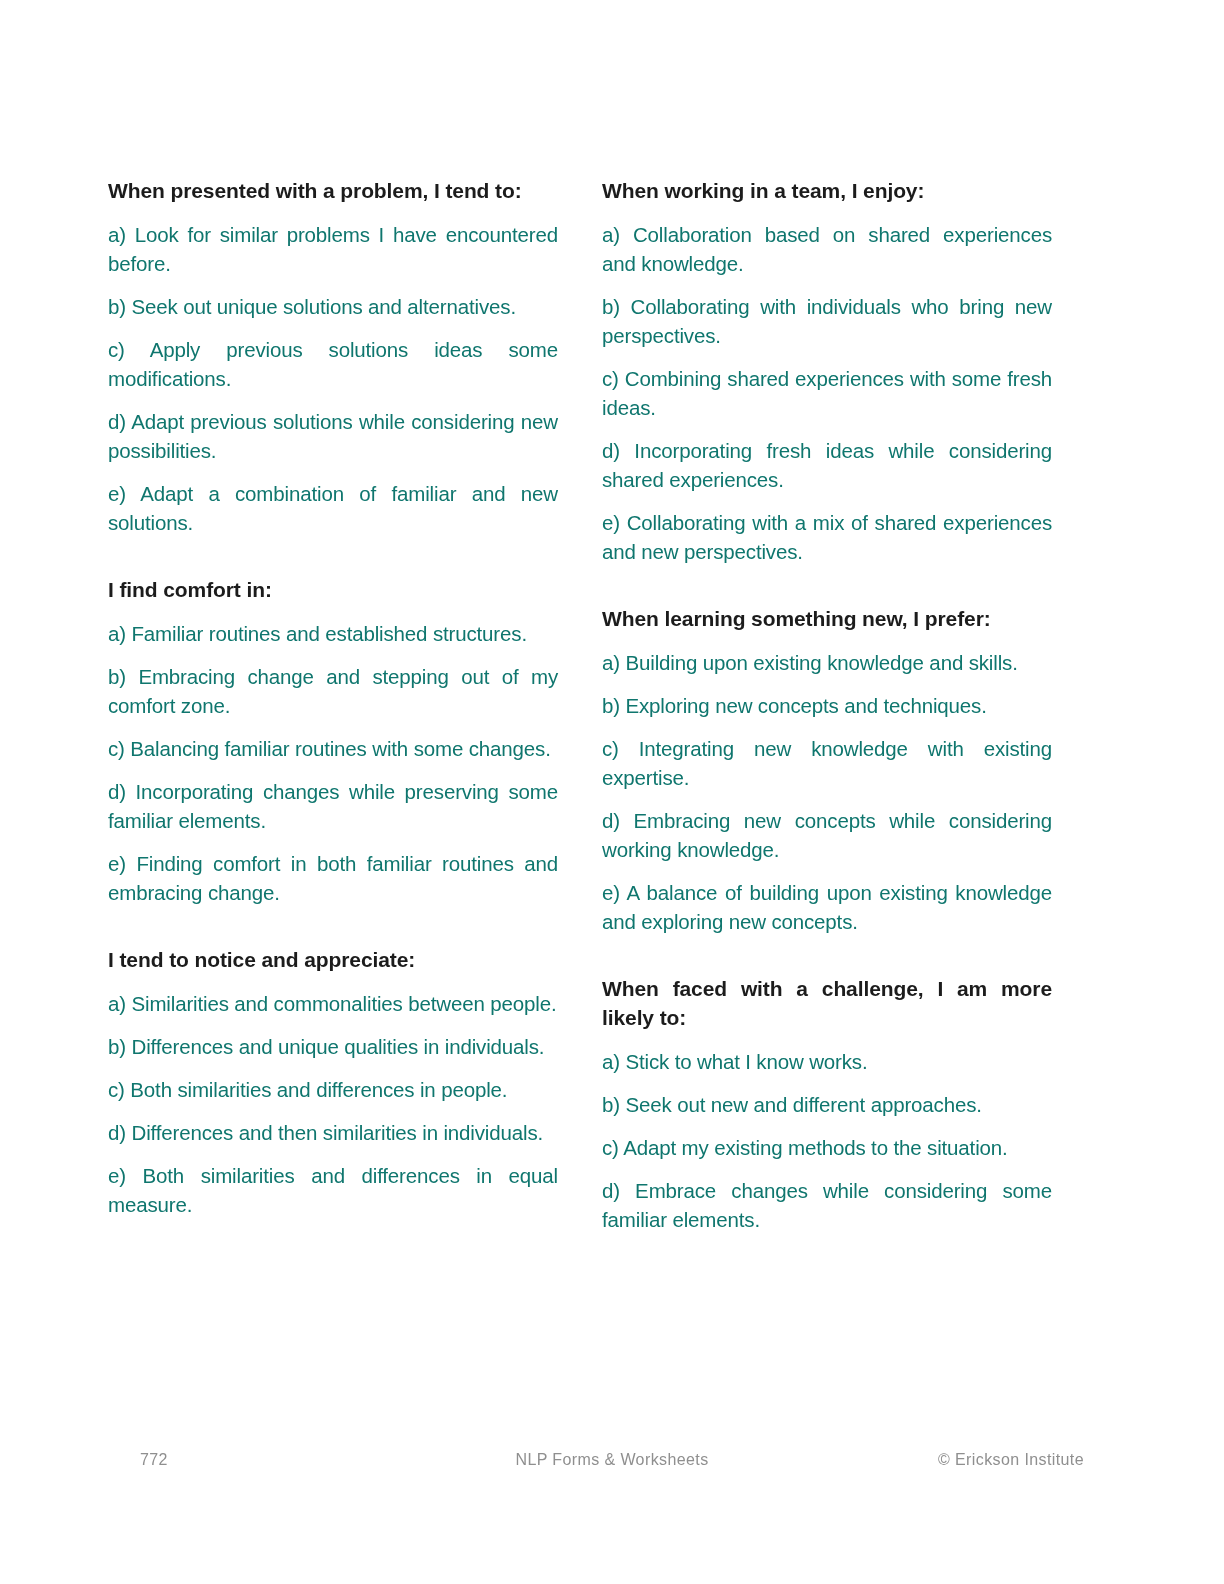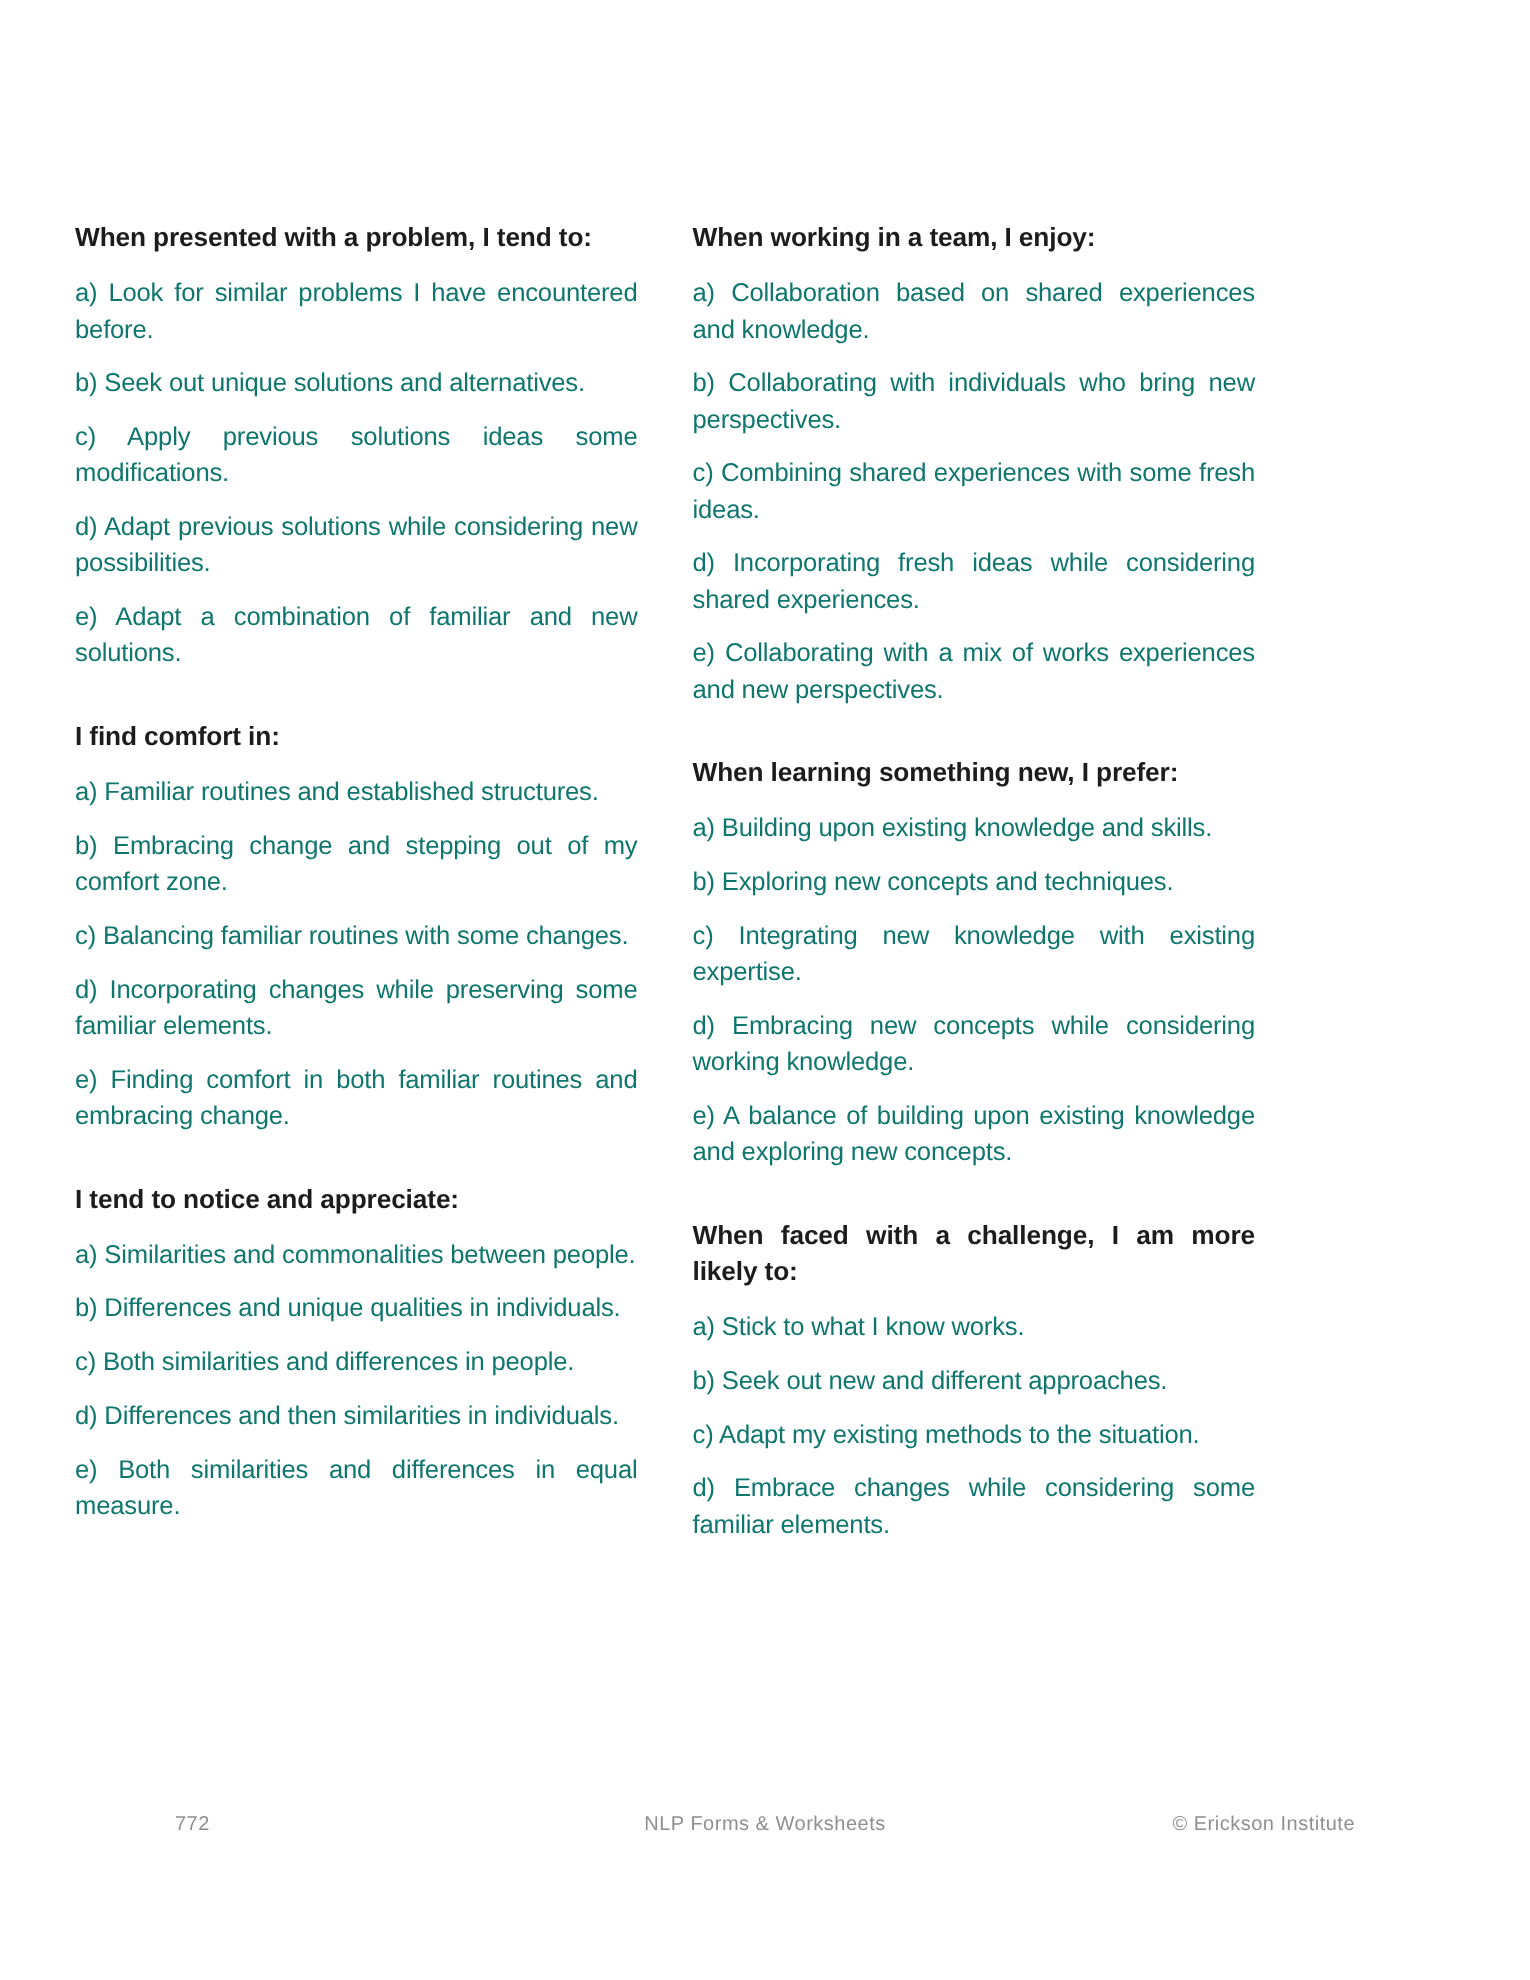--- a/index.html
+++ b/index.html
@@ -13,21 +13,21 @@
     width: 1224px;
     height: 1584px;
     margin: 0 auto;
     background: #ffffff;
     font-family: "Liberation Sans", "DejaVu Sans", sans-serif;
     overflow: hidden;
   }
   .columns {
     display: flex;
     gap: 44px;
-    padding: 176px 140px 0 60px;
+    padding: 176px 140px 0 108px;
     align-items: flex-start;
   }
   .col {
     width: 450px;
     flex: 0 0 450px;
   }
   .question-block { margin: 0; }
   .question-block + .question-block { margin-top: 38px; }
   .question-heading {
     font-size: 21px;
@@ -102,21 +102,21 @@
     </div>
 
     <div class="col">
 
       <section class="question-block">
         <h2 class="question-heading">When working in a team, I enjoy:</h2>
         <p class="option">a) Collaboration based on shared experiences and knowledge.</p>
         <p class="option">b) Collaborating with individuals who bring new perspectives.</p>
         <p class="option">c) Combining shared experiences with some fresh ideas.</p>
         <p class="option">d) Incorporating fresh ideas while considering shared experiences.</p>
-        <p class="option">e) Collaborating with a mix of works experiences and new perspectives.</p>
+        <p class="option">e) Collaborating with a mix of shared experiences and new perspectives.</p>
       </section>
 
       <section class="question-block">
         <h2 class="question-heading">When learning something new, I prefer:</h2>
         <p class="option">a) Building upon existing knowledge and skills.</p>
         <p class="option">b) Exploring new concepts and techniques.</p>
         <p class="option">c) Integrating new knowledge with existing expertise.</p>
         <p class="option">d) Embracing new concepts while considering working knowledge.</p>
         <p class="option">e) A balance of building upon existing knowledge and exploring new concepts.</p>
       </section>

